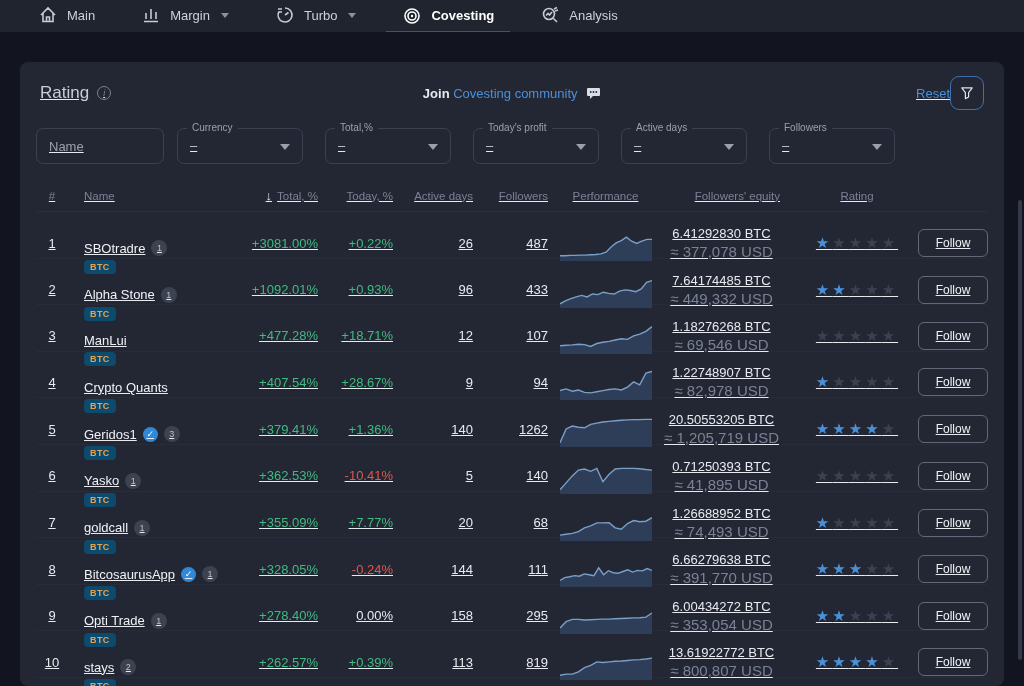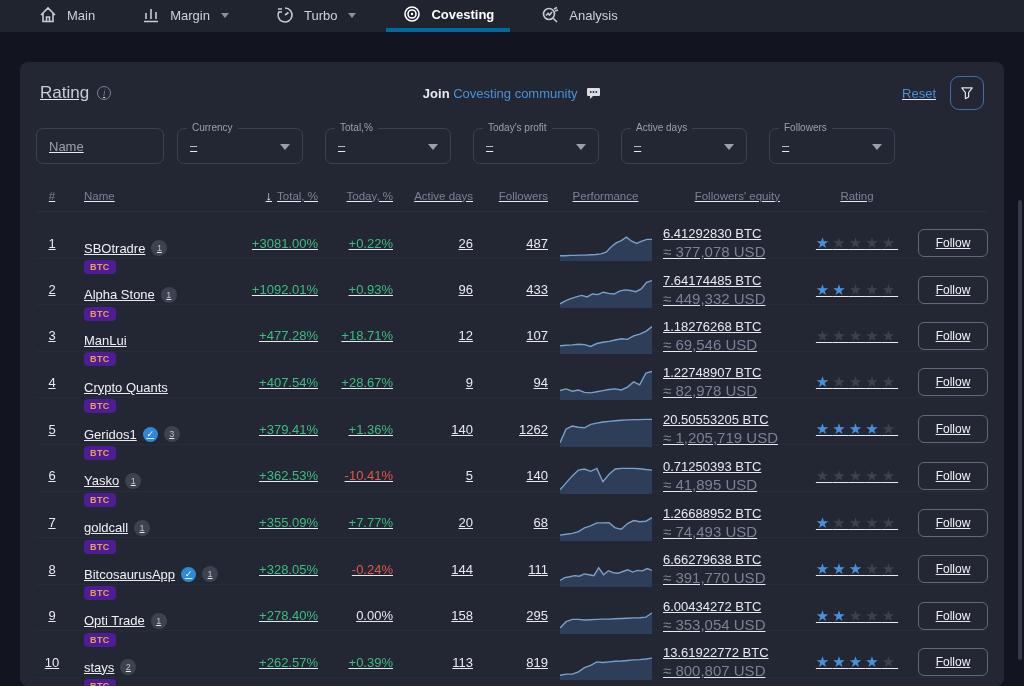--- a/index.html
+++ b/index.html
@@ -15,34 +15,34 @@
     width:1024px;height:686px;overflow:hidden;position:relative;
     background:var(--bg);
     font-family:"Liberation Sans", sans-serif;
     color:var(--txt);
   }
   
   .topnav{height:32px;background:var(--nav-bg);display:flex;align-items:stretch;padding:0 10px 0 22px;}
   .nav-item{display:flex;align-items:center;gap:9px;padding:0 16px;font-size:13px;color:#cdd1dc;cursor:pointer;border-bottom:2px solid transparent;margin-right:14px;}
   .nav-item svg{display:block;}
   .nav-item .caret{width:0;height:0;border-left:4px solid transparent;border-right:4px solid transparent;border-top:5px solid #8a90a2;margin-left:2px;}
-  .nav-item.active{color:#ffffff;font-weight:bold;border-bottom:4px solid #0369a1;justify-content:center;}
+  .nav-item.active{color:#ffffff;font-weight:bold;border-bottom:1px solid #0369a1;justify-content:center;}
   .nav-icon{stroke:#c6cad4;fill:none;stroke-width:1.6;}
   .nav-item.active .nav-icon{stroke:#ffffff;}
   
   .panel{position:absolute;left:20px;right:20px;top:62px;bottom:0;background:var(--panel);border-radius:8px;overflow:hidden;text-decoration:underline;}
   .panel-header{display:flex;align-items:center;height:52px;padding:10px 20px 0 20px;position:relative;}
   .panel-title{font-size:17px;color:#c9cdd8;display:flex;align-items:center;gap:8px;}
   .info-icon{width:14px;height:14px;border-radius:50%;border:1px solid var(--muted);color:var(--muted);font-size:9px;display:inline-flex;align-items:center;justify-content:center;font-style:italic;}
   .join-wrap{position:absolute;left:0;right:0;text-align:center;font-size:13px;pointer-events:none;}
   .join-wrap span{pointer-events:auto;}
   .join-prefix{color:#e8eaf0;font-weight:bold;}
   .join-link{color:var(--blue);cursor:pointer;}
   .bubble-icon{display:inline-block;vertical-align:-3px;margin-left:5px;}
-  .header-right{margin-left:auto;display:flex;align-items:center;gap:14px;z-index:1;text-align:center;}
+  .header-right{margin-left:auto;display:flex;align-items:center;z-index:1;text-align:center;}
   .reset-link{color:var(--blue);font-size:13px;cursor:pointer;}
   .funnel-btn{width:34px;height:34px;border-radius:9px;border:1px solid #3f6fae;background:transparent;display:flex;align-items:center;justify-content:center;cursor:pointer;}
   
   .filters{display:flex;gap:13px;padding:14px 16px 16px 16px;}
   .name-input{width:128px;height:36px;background:transparent;border:1px solid var(--border);border-radius:7px;color:var(--txt);font-size:13px;padding:0 12px;font-family:"Liberation Sans",sans-serif;}
   .name-input::placeholder{color:var(--muted2);}
   .fselect{position:relative;width:126px;height:36px;border:1px solid var(--border);border-radius:7px;cursor:pointer;}
   .fselect .flabel{position:absolute;top:-7px;left:9px;background:var(--panel);padding:0 5px;font-size:10px;color:var(--muted2);white-space:nowrap;}
   .fselect .fvalue{line-height:34px;padding-left:12px;font-size:13px;color:#c9cdd8;}
   .fselect .caret{position:absolute;right:12px;top:15px;width:0;height:0;border-left:5px solid transparent;border-right:5px solid transparent;border-top:6px solid #9aa0b0;}
@@ -54,26 +54,26 @@
   .c{min-width:0;}
   .al-c{text-align:center;} .al-r{text-align:right;}
   .h-total{display:flex;justify-content:flex-end;align-items:center;gap:5px;}
   .sort-arrow{color:#dfe2ea;font-size:13px;font-weight:bold;}
   .rank{color:var(--txt);font-size:13px;text-align:center;}
   .name-cell{padding-left:16px;}
   .name-line{display:flex;align-items:center;gap:6px;margin-top:28px;}
   .trader-name{font-size:13px;color:#f0f2f6;cursor:pointer;white-space:nowrap;}
   .verified{width:15px;height:15px;border-radius:50%;background:#2f88d8;color:#fff;font-size:9px;display:none;align-items:center;justify-content:center;flex:0 0 15px;}
   .count-badge{min-width:16px;height:16px;border-radius:50%;background:#3d4250;color:#bcc1cd;font-size:9px;display:none;align-items:center;justify-content:center;padding:0 2px;}
-  .btc-tag{display:inline-block;margin-top:0;font-size:9px;font-weight:bold;letter-spacing:.4px;color:#e9a14f;background:#4c1d95;border-radius:4px;padding:2px 6px;}
+  .btc-tag{display:inline-block;margin-top:0;font-size:9px;font-weight:bold;letter-spacing:.4px;color:#e9a14f;background:#0c4a6e;border-radius:4px;padding:2px 6px;}
   .num{font-size:13px;color:var(--txt);text-align:right;}
   .total{color:var(--green);} 
   .today.up{color:var(--green);} .today.down{color:var(--red);} .today.zero{color:var(--txt);}
   .perf{display:flex;justify-content:center;}
-  .equity{text-align:left;padding-right:28px;}
+  .equity{text-align:center;padding-right:28px;}
   .equity .btc{font-size:13px;color:var(--txt);}
   .equity .usd{font-size:15px;color:var(--muted);margin-top:2px;}
   .h-equity{padding-right:28px;}
   .stars{text-align:center;font-size:15px;letter-spacing:3px;white-space:nowrap;}
   .stars .on{color:var(--blue);} .stars .off{color:var(--star-off);}
   .follow{display:flex;justify-content:flex-end;}
   .follow-btn{width:70px;height:28px;border:1px solid #626878;border-radius:6px;background:transparent;color:#f0f2f6;font-size:12px;font-family:"Liberation Sans",sans-serif;cursor:pointer;}
   .scroll-thumb{position:absolute;right:2px;top:200px;height:460px;width:4px;background:#343a4b;border-radius:2px;}
 </style>
 </head>

